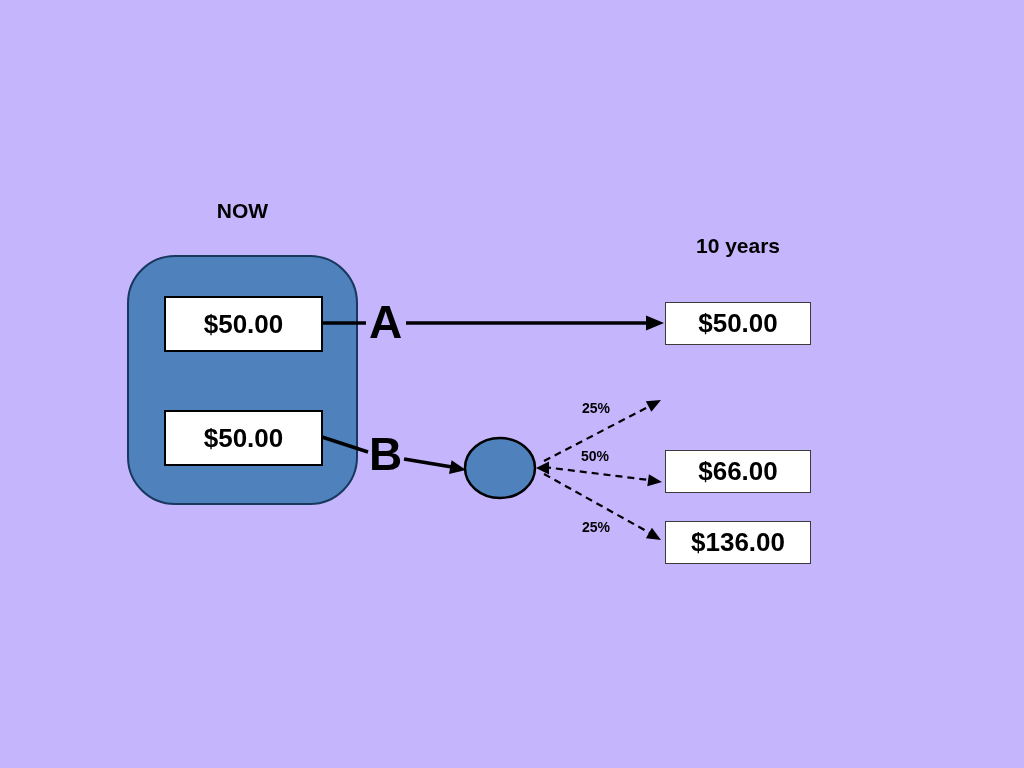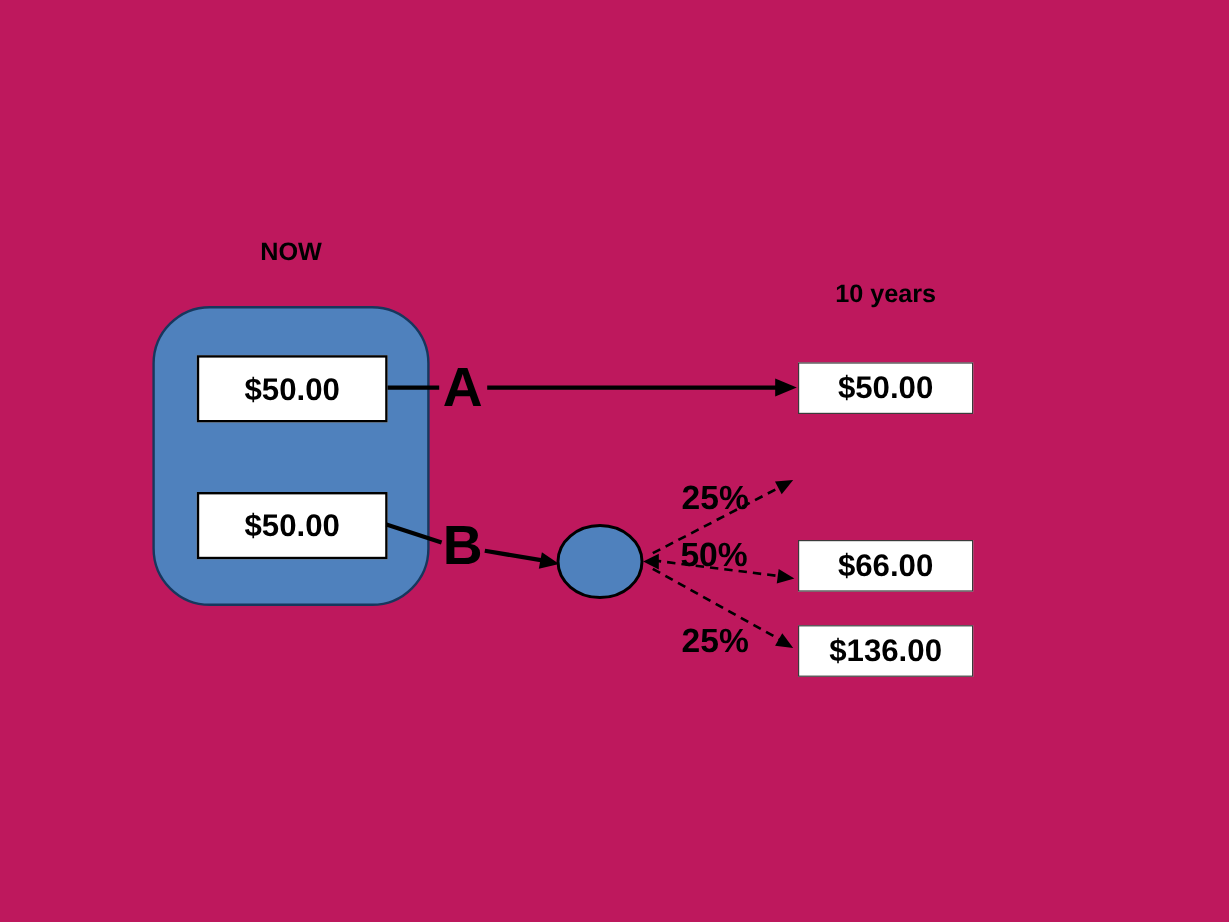--- a/index.html
+++ b/index.html
@@ -1,20 +1,20 @@
 <!DOCTYPE html>
 <html><head>
 <meta charset="utf-8">
 <style>
   html, body { margin: 0; padding: 0; background: #ffffff; }
   .slide {
     position: relative;
     width: 1024px;
     height: 768px;
-    background: #be185d;
+    background: #c4b5fd;
     font-family: "Liberation Sans", sans-serif;
     color: #000000;
     overflow: hidden;
   }
   .col-label {
     position: absolute;
     font-weight: bold;
     font-size: 21px;
     text-align: center;
     line-height: 1;
@@ -66,21 +66,21 @@
   .outcome-box.r1 { top: 302px; }
   .outcome-box.r2 { top: 382px; }
   .outcome-box.r3 { top: 450px; }
   .outcome-box.r4 { top: 521px; }
 
   .prob-label {
     position: absolute;
     width: 56px;
     text-align: center;
     font-weight: bold;
-    font-size: 28px;
+    font-size: 14px;
     line-height: 1;
   }
   .prob-label.p1 { left: 568px; top: 401px; }
   .prob-label.p2 { left: 567px; top: 449px; }
   .prob-label.p3 { left: 568px; top: 520px; }
 
   .connector-layer {
     position: absolute;
     left: 0; top: 0;
     width: 1024px; height: 768px;

